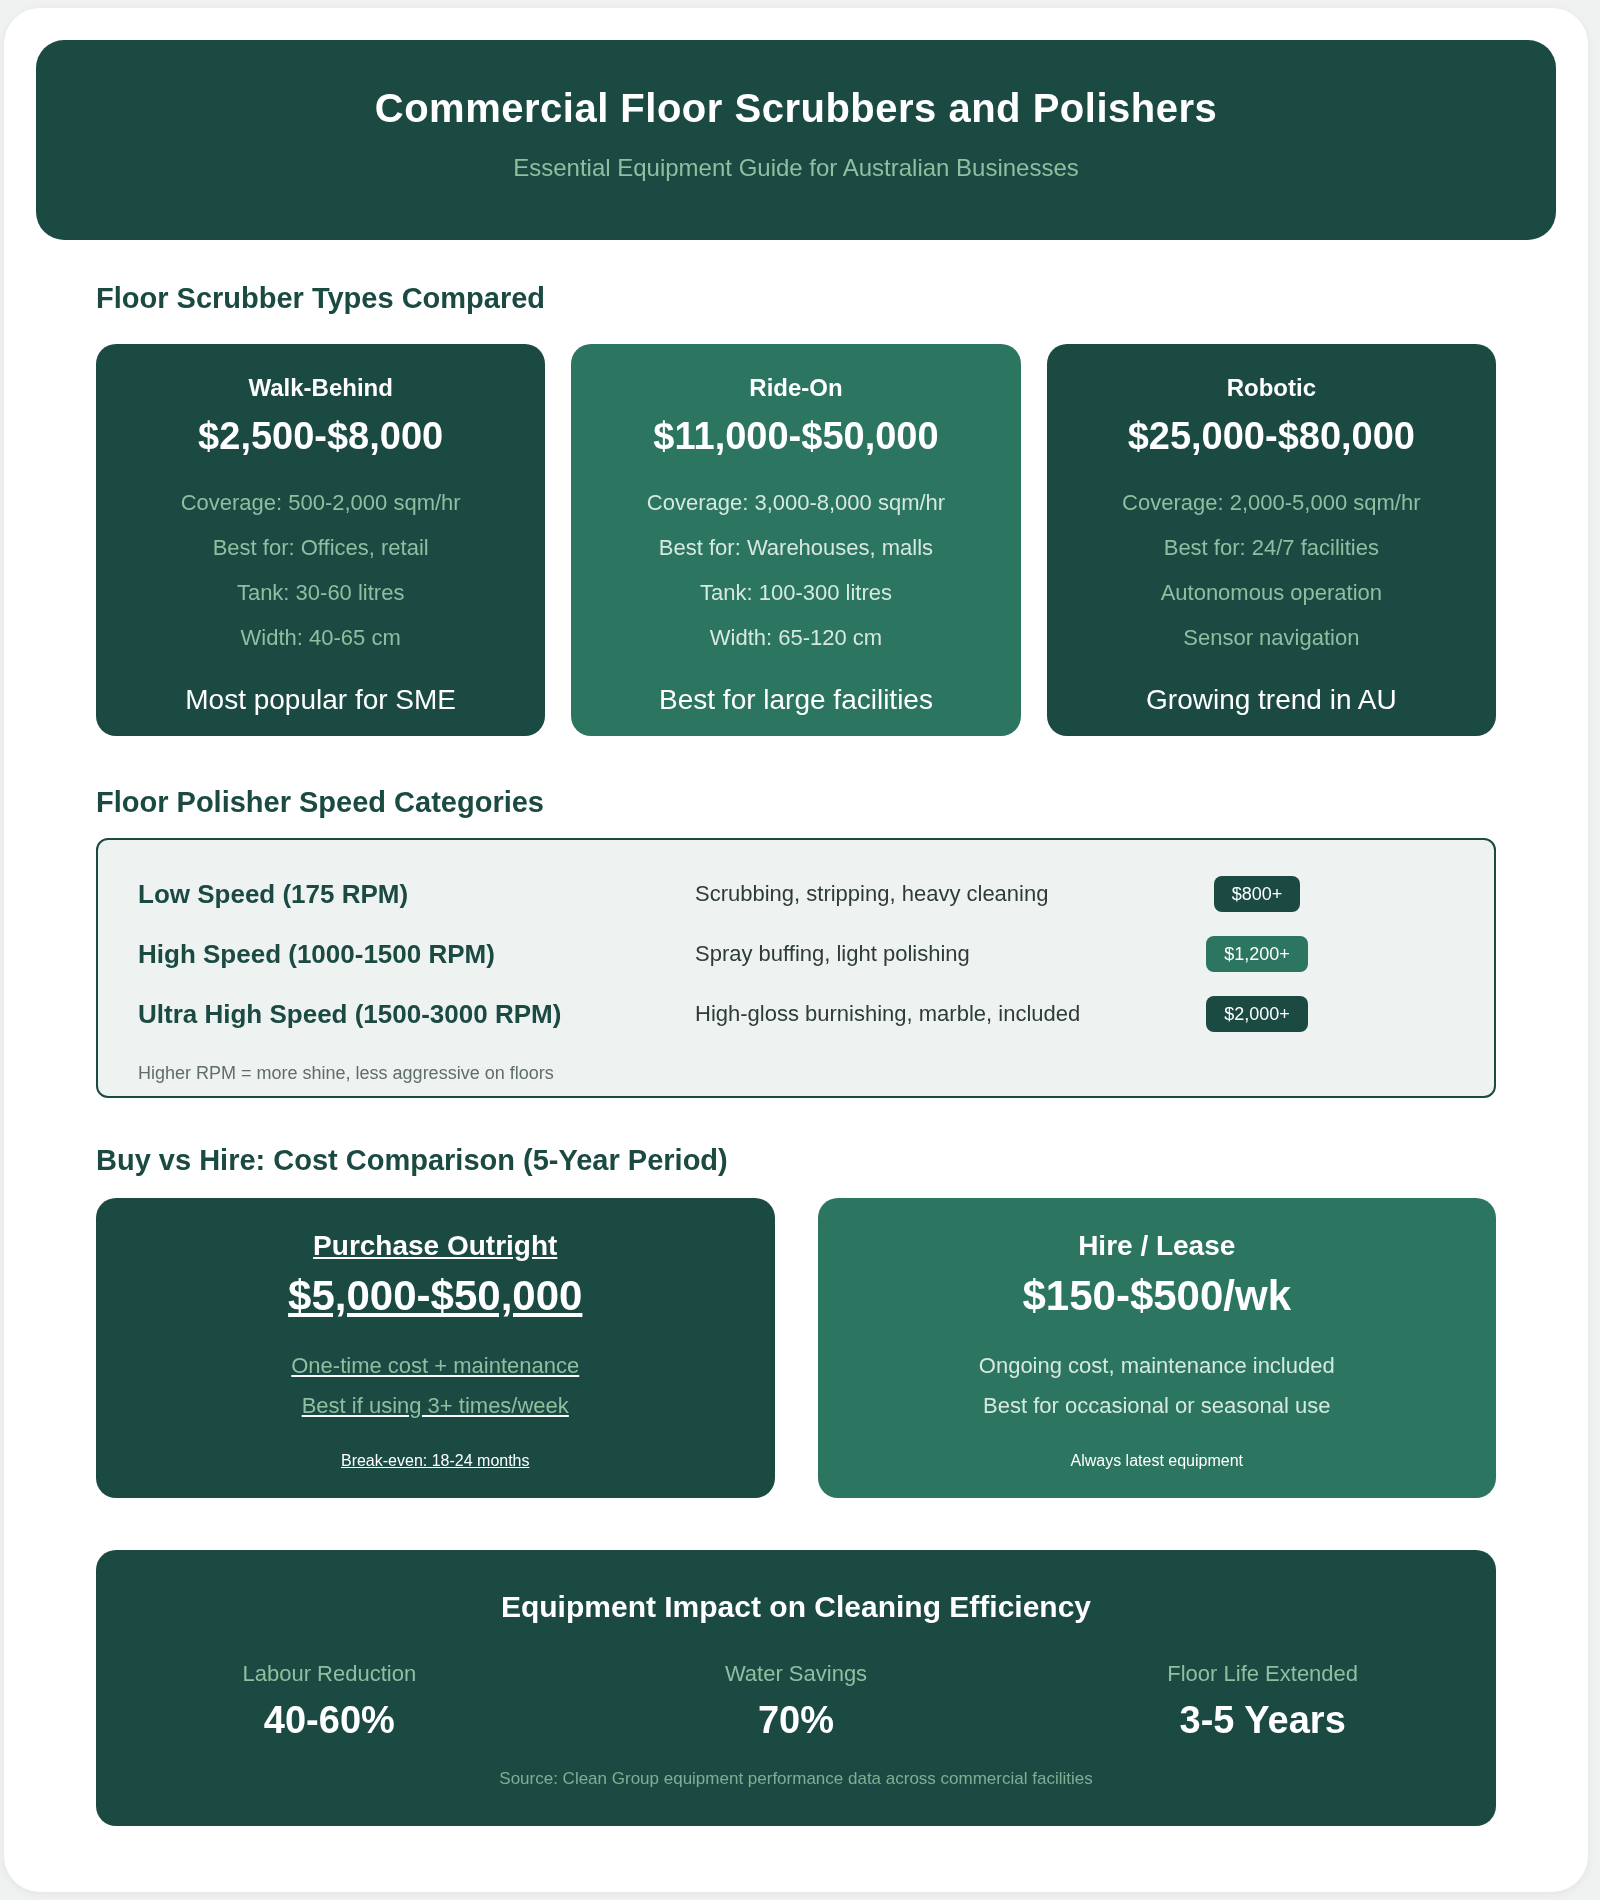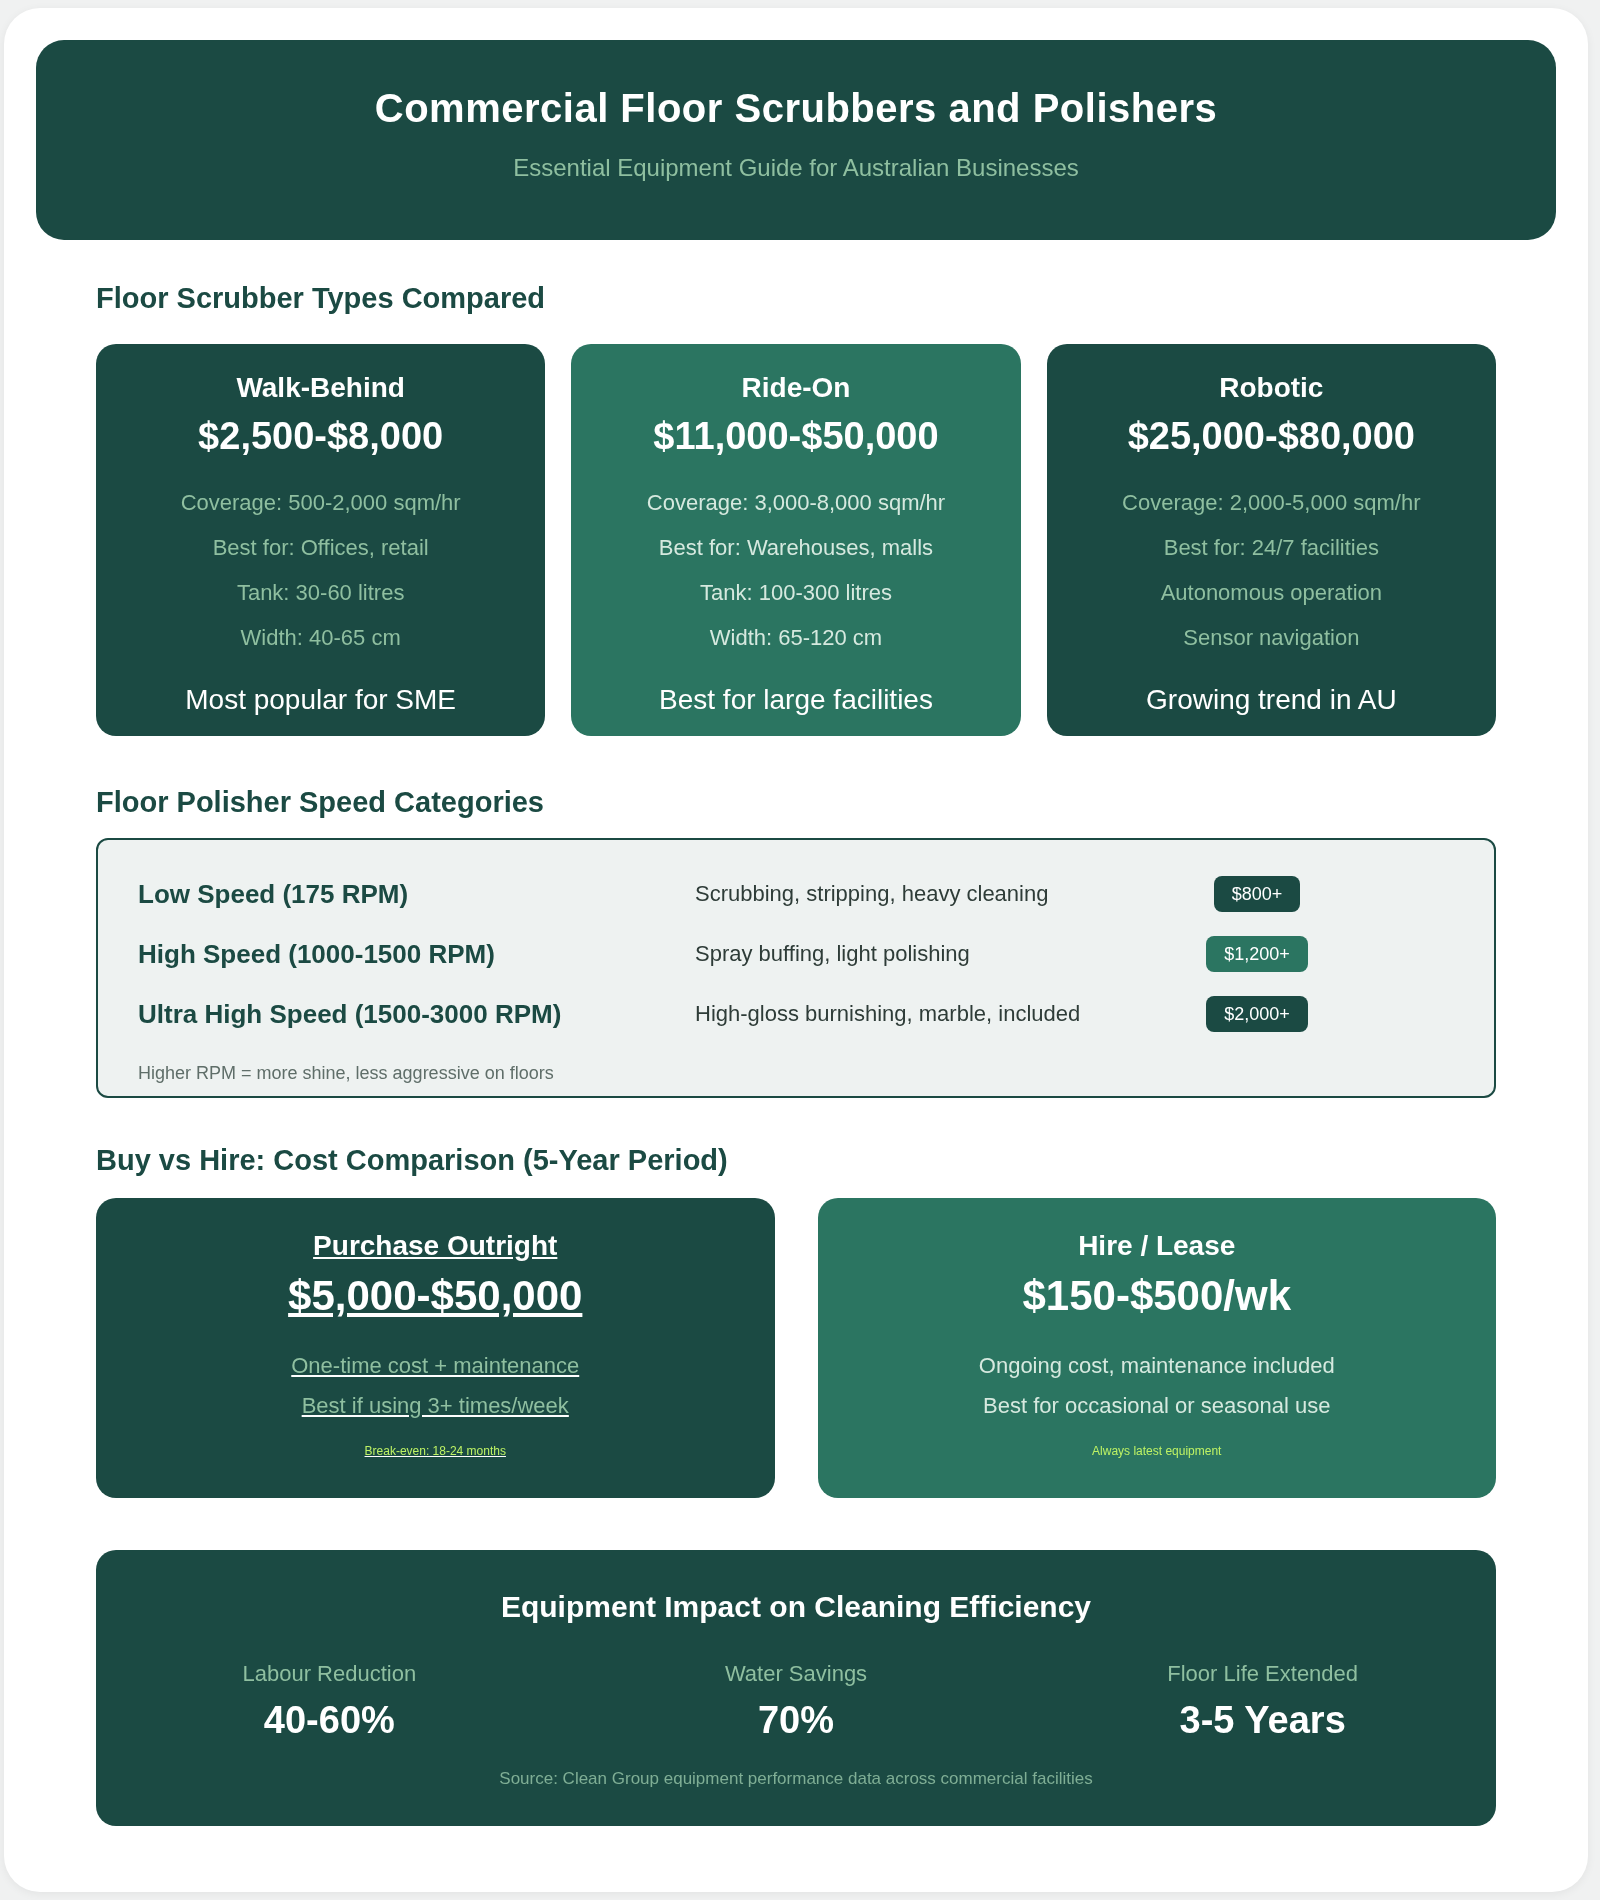--- a/index.html
+++ b/index.html
@@ -34,21 +34,21 @@
   .section-heading.speed { margin-top:50px; }
   .section-heading.cost  { margin-top:46px; }
 
   
   .cards-row { margin:30px 92px 0 92px; display:flex; gap:26px; height:392px; }
   .type-card {
     flex:1; border-radius:20px; text-align:center; padding-top:26px; color:#ffffff;
   }
   .type-card.dark   { background:#1b4a43; }
   .type-card.medium { background:#2b7561; }
-  .card-title { font-size:28px; font-weight:bold; line-height:36px; }
+  .card-title { font-size:24px; font-weight:bold; line-height:36px; }
   .card-price { font-size:38px; font-weight:bold; line-height:48px; margin-top:6px; }
   .card-details { margin-top:20px;text-align:center; }
   .card-detail { font-size:22px; line-height:45px; }
   .type-card.dark   .card-detail { color:#8fbfa0; }
   .type-card.medium .card-detail { color:#d6e9df; }
   .card-footer { margin-top:26px; font-size:28px; line-height:28px; color:#ffffff; }
 
   
   .speed-box {
     margin:20px 92px 0 92px; height:260px;
@@ -76,21 +76,21 @@
     flex:1; border-radius:20px; text-align:center; color:#ffffff; padding-top:30px;
   }
   .cost-card.dark   { background:#1b4a43;text-decoration:underline; }
   .cost-card.medium { background:#2b7561; }
   .cost-title { font-size:28px; font-weight:bold; line-height:36px; }
   .cost-price { font-size:42px; font-weight:bold; line-height:52px; margin-top:6px; }
   .cost-details { margin-top:24px; }
   .cost-detail { font-size:22px; line-height:40px; }
   .cost-card.dark   .cost-detail { color:#8fbfa0; }
   .cost-card.medium .cost-detail { color:#d6e9df; }
-  .cost-footer { margin-top:12px; font-size:12px; line-height:26px; color:#bef264; }
+  .cost-footer { margin-top:22px; font-size:16px; line-height:26px; color:#ffffff; }
 
   
   .impact-card {
     margin:52px 92px 0 92px; height:276px;
     background:#1b4a43; border-radius:20px;
     text-align:center; color:#ffffff; padding-top:38px;
   }
   .impact-title { font-size:30px; font-weight:bold; line-height:38px; }
   .impact-stats { margin-top:34px; display:flex; }
   .impact-stat  { flex:1; }

